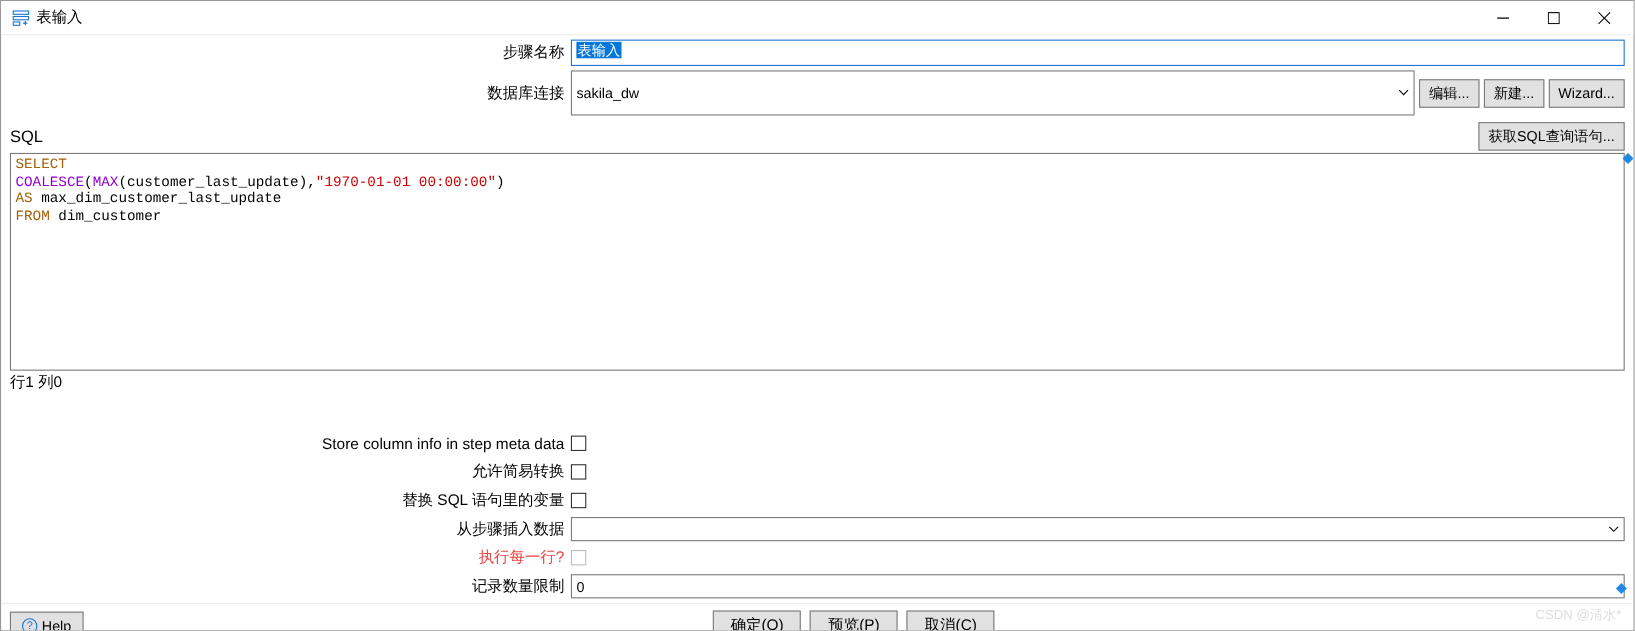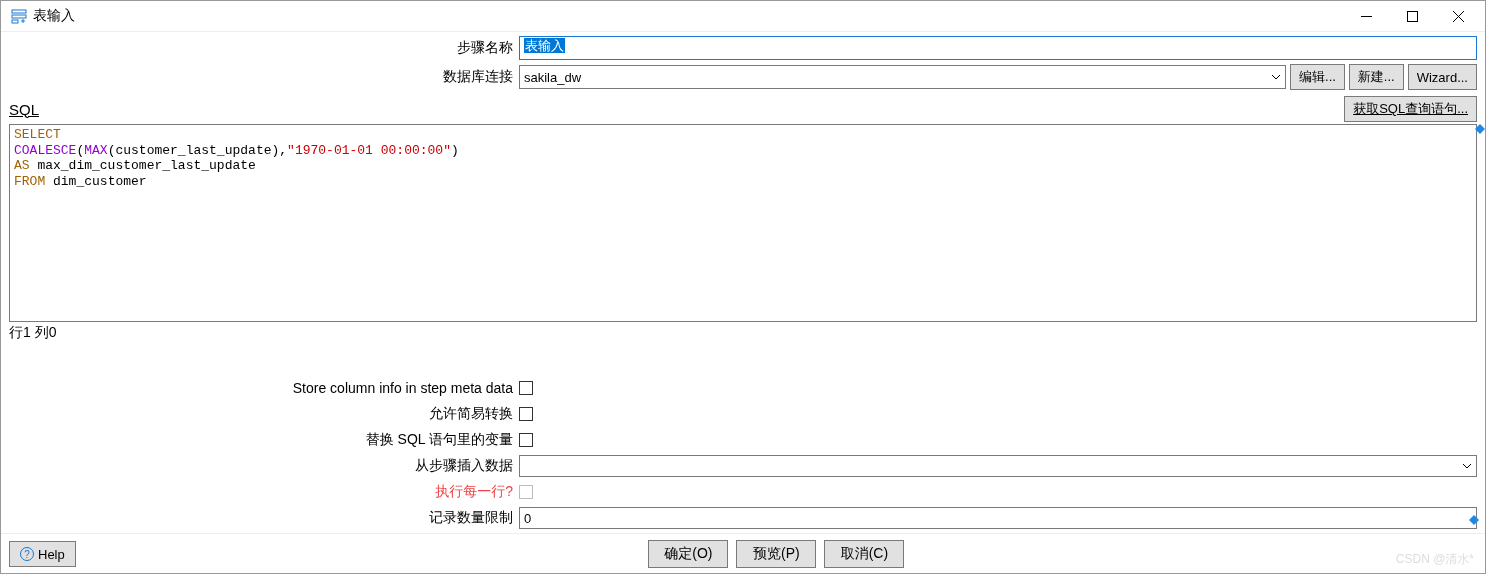--- a/index.html
+++ b/index.html
@@ -52,21 +52,21 @@
   font-size: 13px;
   font-family: inherit;
 }
 .form-input.selected {
   border: 1px solid #1976d2;
   background: #fff;
 }
 .selected-text { background: #0078d7; color: #fff; padding: 0 1px; }
 .combo {
   flex: 1;
-  height: 24px;
+  height: 41px;
   border: 1px solid #7a7a7a;
   display: flex;
   align-items: center;
   padding: 0 4px;
   background: #fff;
   position: relative;
 }
 .combo .chev { margin-left: auto; }
 .btn {
   height: 26px;
@@ -77,21 +77,20 @@
   padding: 0 8px;
   font-size: 13px;
   font-family: inherit;
   cursor: pointer;
 }
 
 .sql-header {
   display: flex;
   align-items: center;
   padding: 2px 8px;
-  text-decoration: underline;
 }
 .sql-header .sql-label { font-size: 15px; }
 .sql-header .spacer { flex: 1; }
 
 .sql-editor-wrap { padding: 0 8px; position: relative; }
 .sql-editor {
   border: 1px solid #7a7a7a;
   width: 100%;
   height: 198px;
   overflow: auto;

